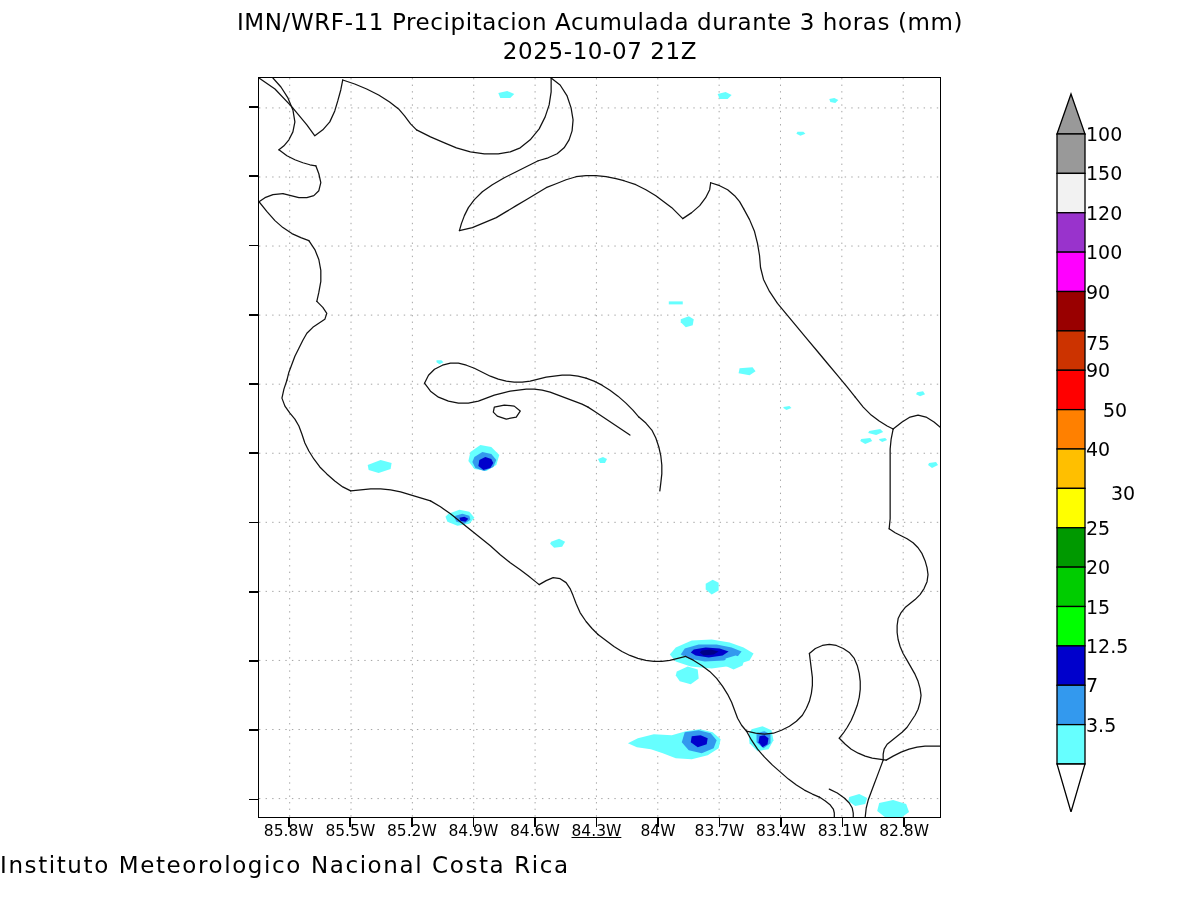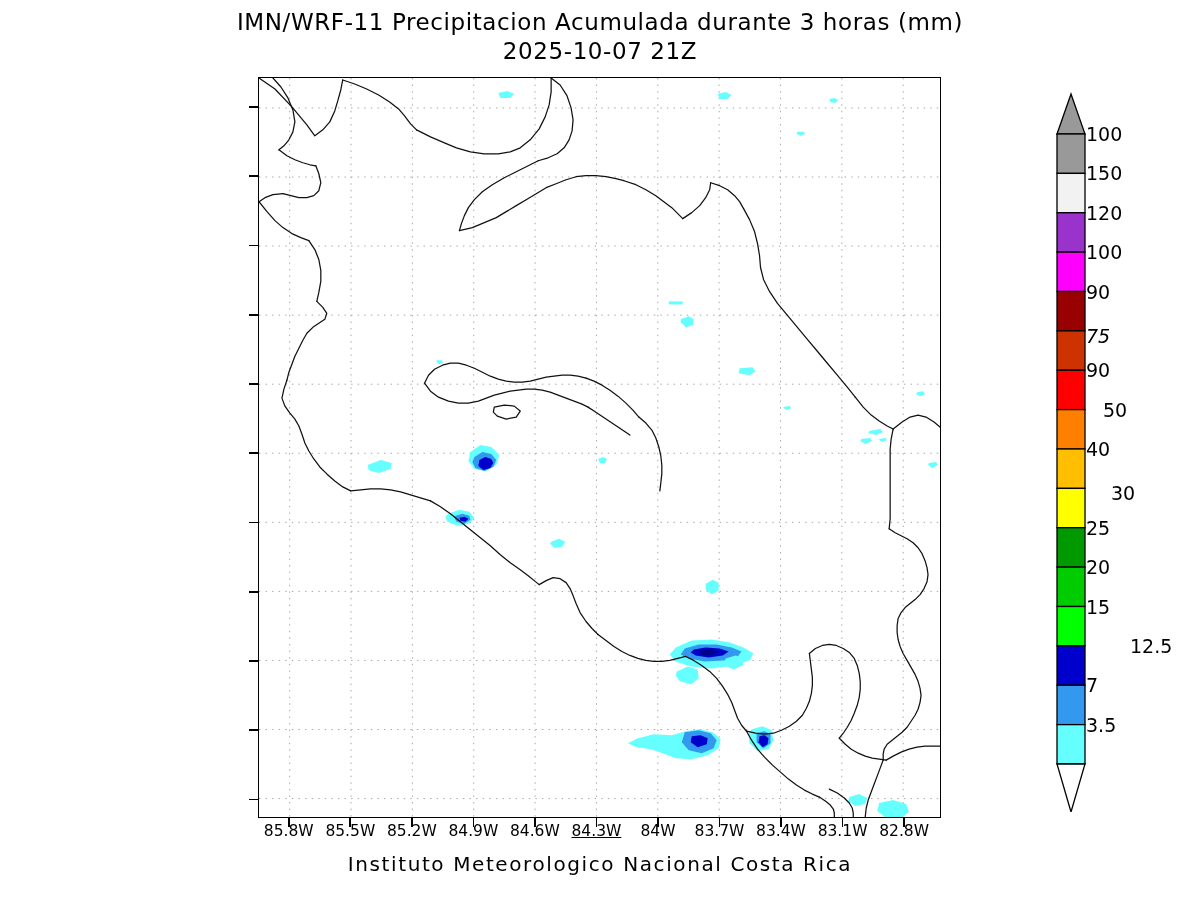--- a/index.html
+++ b/index.html
@@ -14,22 +14,22 @@
               border:1.6px solid #000;box-sizing:border-box;background:#fff;}
   #map-svg{position:absolute;left:0;top:0;width:100%;height:100%;display:block;}
   .ytickwrap{position:absolute;left:0;top:0;width:258px;height:900px;}
   .ytick{position:absolute;left:249px;width:9px;height:1.6px;background:#000;}
 
   .xtickwrap{position:absolute;left:0;top:0;width:1056px;height:900px;}
   .xtick{position:absolute;top:818px;width:1.6px;height:9px;background:#000;}
   .xlab{position:absolute;top:822px;transform:translateX(-50%);
         font-size:15.5px;white-space:nowrap;}
 
-  .footer{position:absolute;left:0;top:852px;width:1200px;text-align:center;
-          font-size:20px;letter-spacing:1.6px;white-space:pre;}
+  .footer{position:absolute;left:0;top:852px;width:1200px;text-align:left;
+          font-size:23px;letter-spacing:1.6px;white-space:pre;}
 
   #colorbar{position:absolute;left:1046px;top:92px;width:150px;height:720px;}
   #cb-svg{position:absolute;left:0;top:0;}
   .cblab{position:absolute;left:40px;transform:translateY(-50%);
          font-size:19px;white-space:nowrap;}
 </style>
 </head>
 <body>
 
 <div id="root">
@@ -276,29 +276,29 @@
           <rect x="11" y="475.125" width="28" height="39.375" fill="#00CC00" stroke="#000" stroke-width="1.3"></rect>
           <rect x="11" y="514.5" width="28" height="39.375" fill="#00FF00" stroke="#000" stroke-width="1.3"></rect>
           <rect x="11" y="553.875" width="28" height="39.375" fill="#0000CC" stroke="#000" stroke-width="1.3"></rect>
           <rect x="11" y="593.25" width="28" height="39.375" fill="#3399EE" stroke="#000" stroke-width="1.3"></rect>
           <rect x="11" y="632.625" width="28" height="39.375" fill="#66FFFF" stroke="#000" stroke-width="1.3"></rect>
           <polygon points="11,672 39,672 25,720" fill="#FFFFFF" stroke="#000" stroke-width="1.3"></polygon>
         </g>
     </svg>
   <div class="cblab" style="top: 632.625px;">3.5</div>
       <div class="cblab" style="top: 593.25px;">7</div>
-      <div class="cblab" style="top: 553.875px; padding-left: 44px;">12.5</div>
+      <div class="cblab" style="top: 553.875px;">12.5</div>
       <div class="cblab" style="top: 514.5px;">15</div>
       <div class="cblab" style="top: 475.125px;">20</div>
       <div class="cblab" style="top: 435.75px;">25</div>
       <div class="cblab" style="top: 401px; padding-left: 25px;">30</div>
       <div class="cblab" style="top: 357px;">40</div>
       <div class="cblab" style="top: 317.625px; padding-left: 17px;">50</div>
       <div class="cblab" style="top: 278.25px;">90</div>
-      <div class="cblab" style="top: 244px; font-style: italic;">75</div>
+      <div class="cblab" style="top: 251px;">75</div>
       <div class="cblab" style="top: 199.5px;">90</div>
       <div class="cblab" style="top: 160.125px;">100</div>
       <div class="cblab" style="top: 120.75px;">120</div>
       <div class="cblab" style="top: 81.375px;">150</div>
       <div class="cblab" style="top: 42px;">100</div>
     </div>
 
   <div class="footer">Instituto Meteorologico Nacional Costa Rica</div>
 </div>
 

